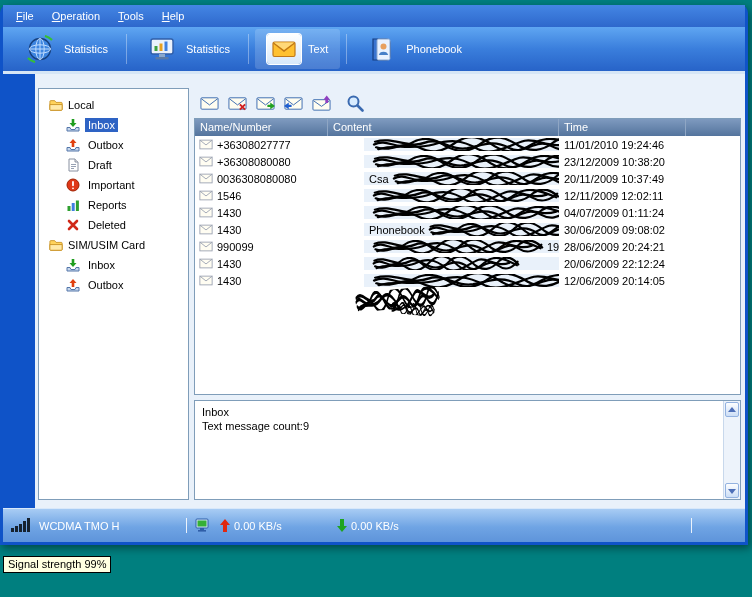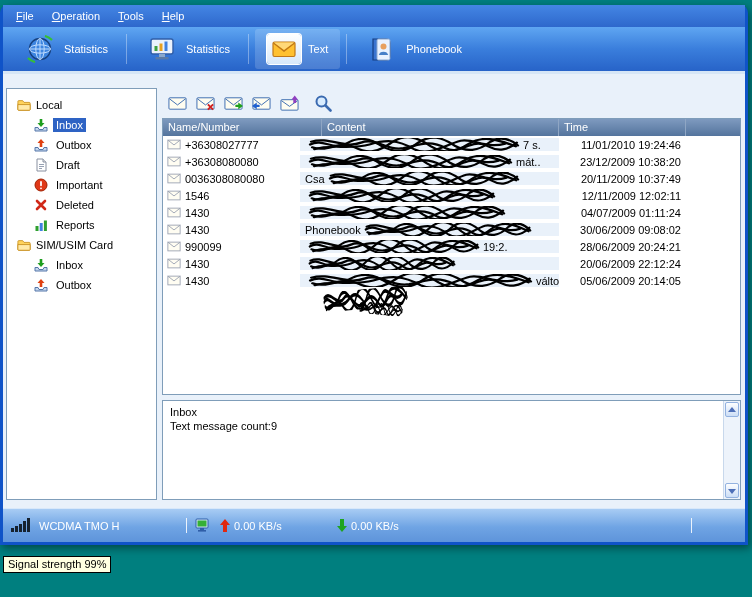--- a/index.html
+++ b/index.html
@@ -36,42 +36,42 @@
   
   .toolbar { flex: 0 0 47px; background: linear-gradient(180deg,#5FA6F2 0%,#3A7EDC 50%,#2763C8 100%);
     border-bottom: 3px solid #D6E6F6; display: flex; align-items: center; padding-left: 8px; }
   .tbtn { display: flex; align-items: center; gap: 7px; padding: 4px 12px; height: 40px; color: #fff; border-radius: 3px; }
   .tbtn .iconwrap { width: 34px; height: 30px; display: flex; align-items: center; justify-content: center; border-radius: 3px; }
   .tbtn.selected { background: rgba(255,255,255,.16); }
   .tbtn.selected .iconwrap { background: linear-gradient(#FFFFFF,#D8E8FA); box-shadow: 0 0 0 1px #FFFFFF; }
   .tsep { width: 1px; height: 30px; background: rgba(255,255,255,.35); margin: 0 6px; }
 
   
-  .content { flex: 1; min-height: 0; background: #E9F1FA; display: flex; padding: 14px 4px 8px 3px; gap: 5px; }
+  .content { flex: 1; min-height: 0; background: #E9F1FA; display: flex; padding: 14px 4px 8px 3px; gap: 5px; margin-left: 32px; }
 
   .sidebar { flex: 0 0 151px; background: #fff; border: 1px solid #7F9DB9; padding-top: 6px; overflow: hidden; }
   .tgroup { display: flex; align-items: center; gap: 5px; padding: 3px 0 3px 10px; color: #000; }
   .titem  { display: flex; align-items: center; gap: 5px; padding: 3px 0 3px 27px; color: #000; }
   .titem .lbl { padding: 1px 3px; }
   .titem.selected .lbl { background: #2E63C4; color: #fff; }
   .tico { width: 14px; height: 14px; flex: 0 0 14px; }
 
   .main { flex: 1; min-width: 0; display: flex; flex-direction: column; }
   .msgbar { flex: 0 0 30px; display: flex; align-items: center; gap: 4px; padding-left: 3px; }
   .mbtn { width: 24px; height: 22px; display: flex; align-items: center; justify-content: center; border-radius: 2px; }
   .mbtn svg { width: 19px; height: 17px; }
   .mbtn.search { margin-left: 6px; }
   .mbtn.search svg { width: 18px; height: 18px; }
 
   .tablepanel { flex: 1; background: #fff; border: 1px solid #7F9DB9; position: relative; display: flex; flex-direction: column; overflow: hidden; }
   .thead { display: flex; flex: 0 0 17px; background: linear-gradient(#7E9ABF,#54749D); color: #fff; }
   .th { padding: 2px 5px; border-right: 1px solid #8FA6C4; white-space: nowrap; overflow: hidden; }
-  .c-name { width: 159px; } .c-content { flex: 1; } .c-time { width: 127px; } .c-fill { width: 54px; border-right: none; }
+  .c-name { width: 133px; } .c-content { flex: 1; } .c-time { width: 127px; } .c-fill { width: 54px; border-right: none; }
   .trow { display: flex; flex: 0 0 17px; align-items: center; }
-  .td { padding: 0 5px; overflow: hidden; white-space: nowrap; color: #000; text-align: right; }
+  .td { padding: 0 5px; overflow: hidden; white-space: nowrap; color: #000; }
   .td.name { width: 137px; display: flex; align-items: center; gap: 4px; padding-left: 4px; }
   .td.content { flex: 1; display: flex; align-items: center; gap: 3px; }
   .td.time { width: 127px; } .td.fill { width: 54px; }
   .msgico { width: 14px; height: 11px; flex: 0 0 14px; }
   .scrib { height: 13px; flex: 0 0 auto; }
   .blob { position: absolute; }
   .frag { color: #000; }
 
   .infopanel { flex: 0 0 100px; margin-top: 5px; background: #fff; border: 1px solid #7F9DB9; position: relative; padding: 4px 22px 4px 7px; color: #000; line-height: 14px; }
   .vscroll { position: absolute; right: 0; top: 0; bottom: 0; width: 17px; background: #EDF3FB; border-left: 1px solid #C8D8EC;
@@ -299,29 +299,29 @@
           <span class="lbl">Draft</span>
         </div>
         <div class="titem">
           <svg class="tico">
               <use href="#i-important"></use>
             </svg>
           <span class="lbl">Important</span>
         </div>
         <div class="titem">
           <svg class="tico">
+              <use href="#i-reports"></use>
+            </svg>
+          <span class="lbl">Reports</span>
+        </div>
+        <div class="titem">
+          <svg class="tico">
               <use href="#i-deleted"></use>
             </svg>
           <span class="lbl">Deleted</span>
-        </div>
-        <div class="titem">
-          <svg class="tico">
-              <use href="#i-reports"></use>
-            </svg>
-          <span class="lbl">Reports</span>
         </div>
         <div class="tgroup">
           <svg class="tico">
               <use href="#i-folder"></use>
             </svg>
           <span class="lbl">SIM/USIM Card</span>
         </div>
         <div class="titem">
           <svg class="tico">
               <use href="#i-inbox"></use>
@@ -522,21 +522,21 @@
                 </svg>
                 <span>1430</span>
               </span>
             <span class="td content">
                 <span class="frag"></span>
                 <svg class="scrib" style="width:225px" viewBox="0 0 200 14" preserveAspectRatio="none">
                   <use href="#i-scrib"></use>
                 </svg>
                 <span class="frag">változ</span>
               </span>
-            <span class="td time">05/06/2009 20:14:05</span>
+            <span class="td time">12/06/2009 20:14:05</span>
               <span class="td fill"></span>
           </div>
 
           <svg class="blob" style="left:160px;top:170px;width:85px;height:20px;transform:rotate(-5deg)" viewBox="0 0 200 14" preserveAspectRatio="none">
               <use href="#i-scrib"></use>
             </svg>
           <svg class="blob" style="left:196px;top:184px;width:44px;height:12px;transform:rotate(6deg)" viewBox="0 0 200 14" preserveAspectRatio="none">
               <use href="#i-scrib"></use>
             </svg>
         </div>

